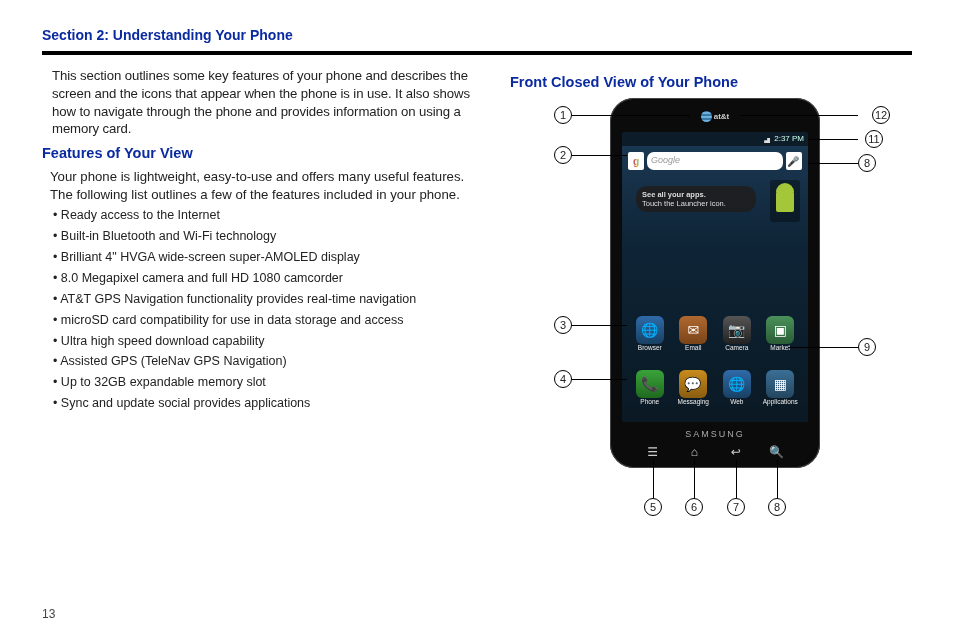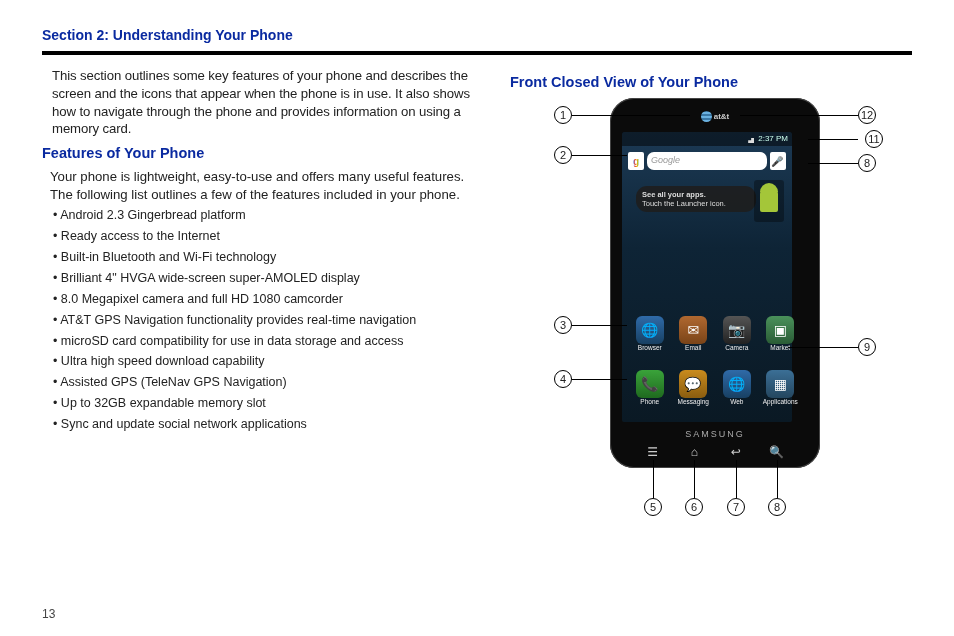--- a/index.html
+++ b/index.html
@@ -43,21 +43,21 @@
     position: absolute;
     left: 90px; top: 0;
     width: 210px; height: 370px;
     background: #0b0b0b;
     border-radius: 24px;
     box-shadow: 0 0 0 1px #444 inset;
   }
   .phone-screen {
     position: absolute;
     left: 12px; top: 34px;
-    width: 170px; height: 290px;
+    width: 186px; height: 290px;
     background: linear-gradient(180deg,#1c3a55 0%, #0e2436 40%, #0a1924 100%);
     border-radius: 2px;
   }
   .status-bar {
     height: 14px; background: rgba(0,0,0,0.5);
     display:flex; align-items:center; justify-content:flex-end;
     padding: 0 4px; gap:4px;
     font-size: 8px; color:#cfe; font-family: sans-serif;
   }
   .status-bar .sig { width:9px; height:7px; background:#ddd; clip-path: polygon(0 100%,33% 100%,33% 60%,66% 60%,66% 30%,100% 30%,100% 0,100% 100%);}
@@ -144,34 +144,33 @@
   .lead.v{width:1px;}
 </style>
 </head>
 <body>
 
 <h1 class="section-title">Section 2: Understanding Your Phone</h1>
 
 <div class="columns">
   <div class="col-left">
     <p class="intro">This section outlines some key features of your phone and describes the screen and the icons that appear when the phone is in use. It also shows how to navigate through the phone and provides information on using a memory card.</p>
-    <h2 class="sub-heading">Features of Your Phone</h2>
+    <h2 class="sub-heading">Features of Your View</h2>
     <p class="features-intro">Your phone is lightweight, easy-to-use and offers many useful features. The following list outlines a few of the features included in your phone.</p>
     <ul class="features-list">
-      <li>Android 2.3 Gingerbread platform</li>
       <li>Ready access to the Internet</li>
       <li>Built-in Bluetooth and Wi-Fi technology</li>
       <li>Brilliant 4" HVGA wide-screen super-AMOLED display</li>
       <li>8.0 Megapixel camera and full HD 1080 camcorder</li>
       <li>AT&amp;T GPS Navigation functionality provides real-time navigation</li>
       <li>microSD card compatibility for use in data storage and access</li>
       <li>Ultra high speed download capability</li>
       <li>Assisted GPS (TeleNav GPS Navigation)</li>
       <li>Up to 32GB expandable memory slot</li>
-      <li>Sync and update social network applications</li>
+      <li>Sync and update social provides applications</li>
     </ul>
   </div>
 
   <div class="col-right">
     <h2 class="sub-heading">Front Closed View of Your Phone</h2>
 
     <div class="diagram">
 
       <div class="phone">
         <div class="carrier-logo">
@@ -248,21 +247,21 @@
 
       <div class="callout" style="left:34px;top:48px">2</div>
       <div class="lead h" style="left:52px;top:57px;width:55px"></div>
 
       <div class="callout" style="left:34px;top:218px">3</div>
       <div class="lead h" style="left:52px;top:227px;width:55px"></div>
 
       <div class="callout" style="left:34px;top:272px">4</div>
       <div class="lead h" style="left:52px;top:281px;width:55px"></div>
 
-      <div class="callout" style="left:338px;top:8px">12</div>
+      <div class="callout" style="left:352px;top:8px">12</div>
       <div class="lead h" style="left:220px;top:17px;width:118px"></div>
 
       <div class="callout" style="left:345px;top:32px">11</div>
       <div class="lead h" style="left:288px;top:41px;width:50px"></div>
 
       <div class="callout" style="left:338px;top:56px">8</div>
       <div class="lead h" style="left:288px;top:65px;width:50px"></div>
 
       <div class="callout" style="left:338px;top:240px">9</div>
       <div class="lead h" style="left:268px;top:249px;width:70px"></div>

